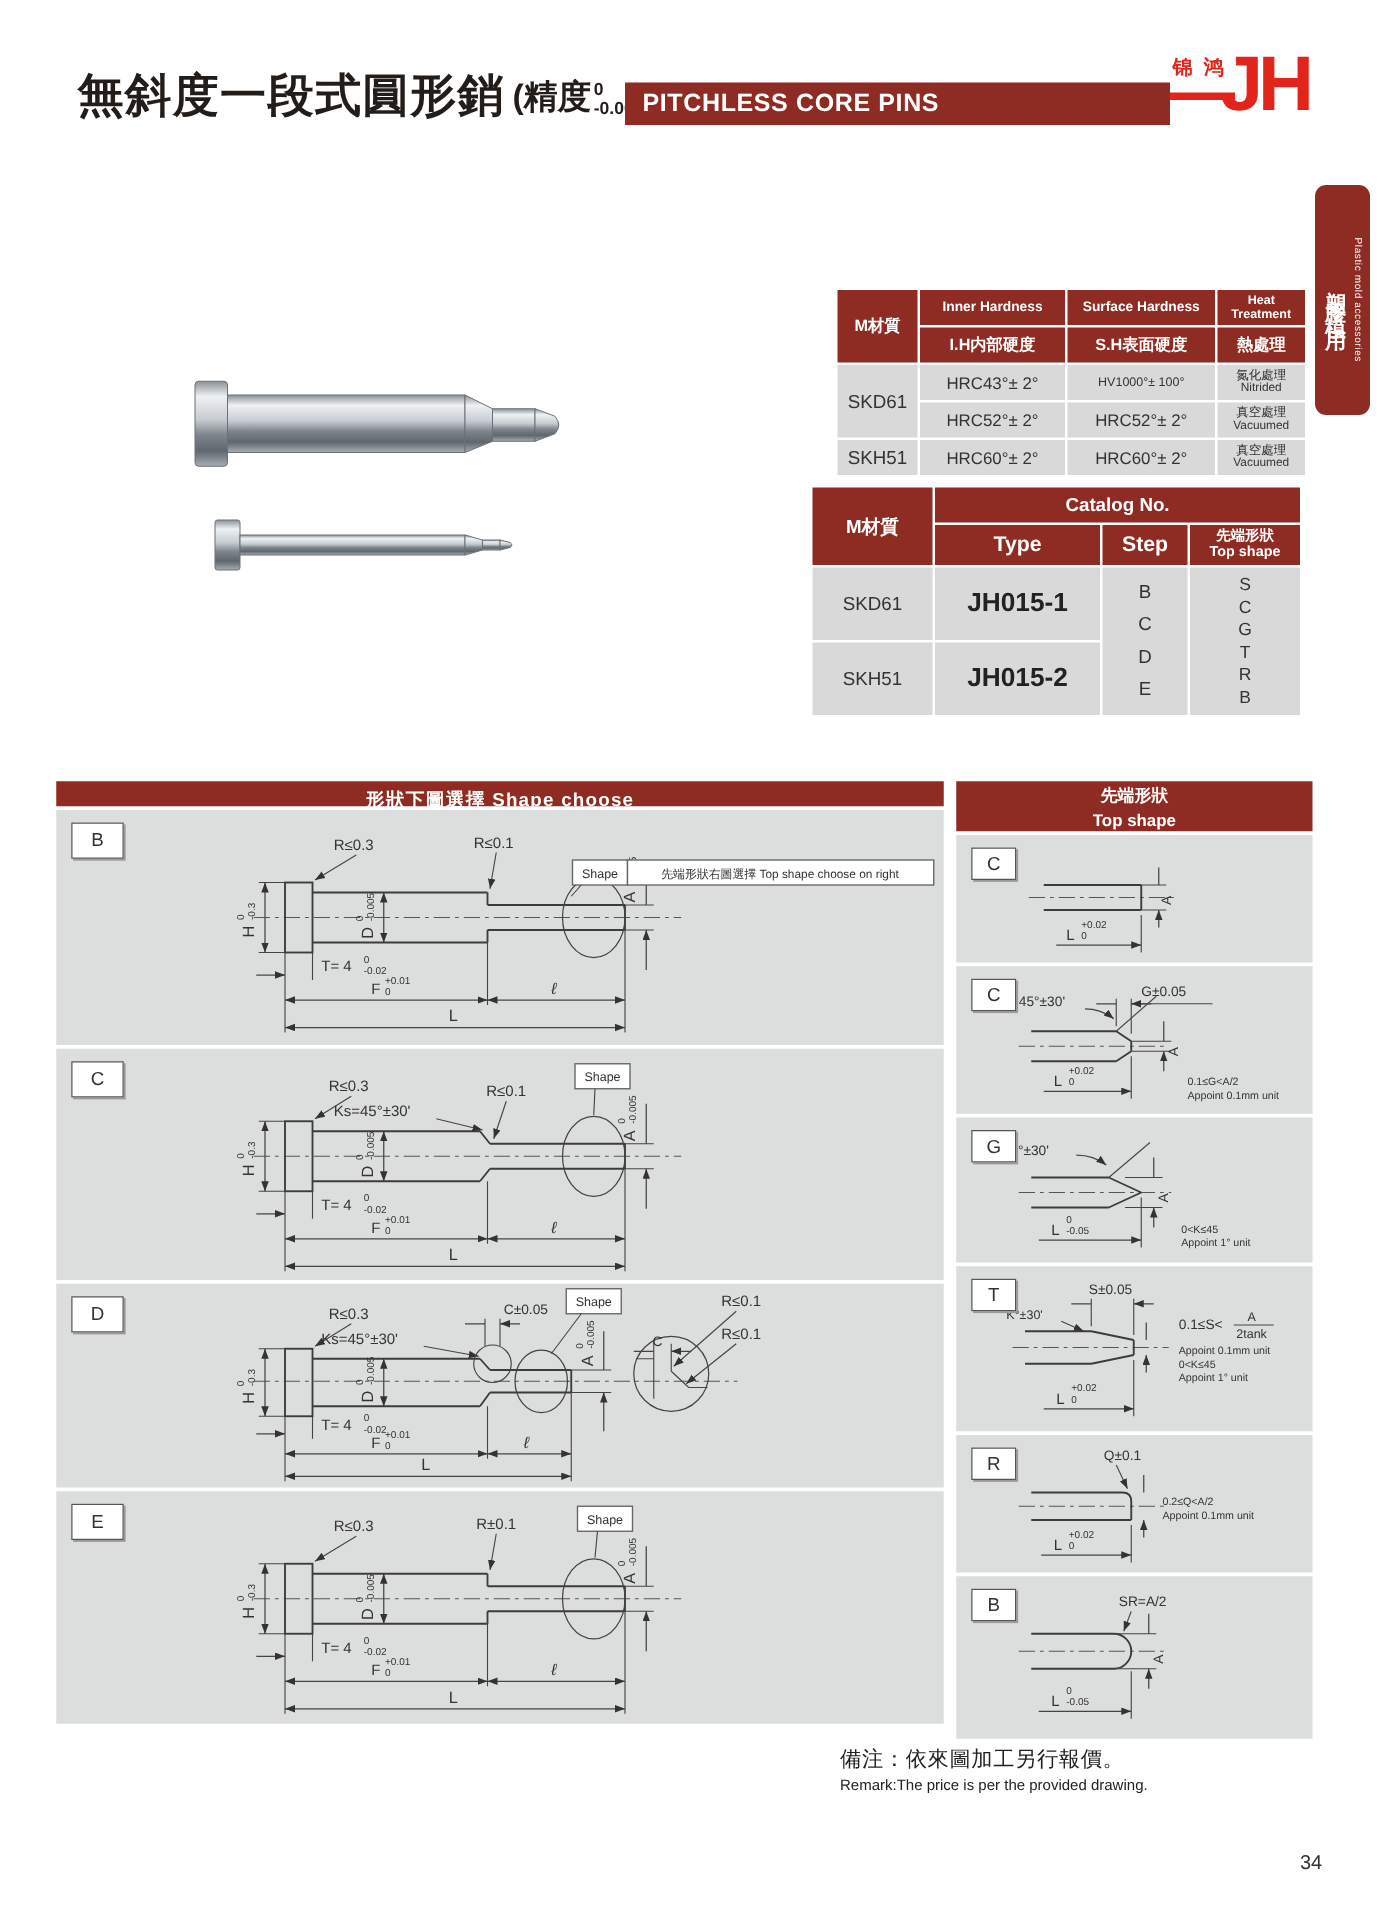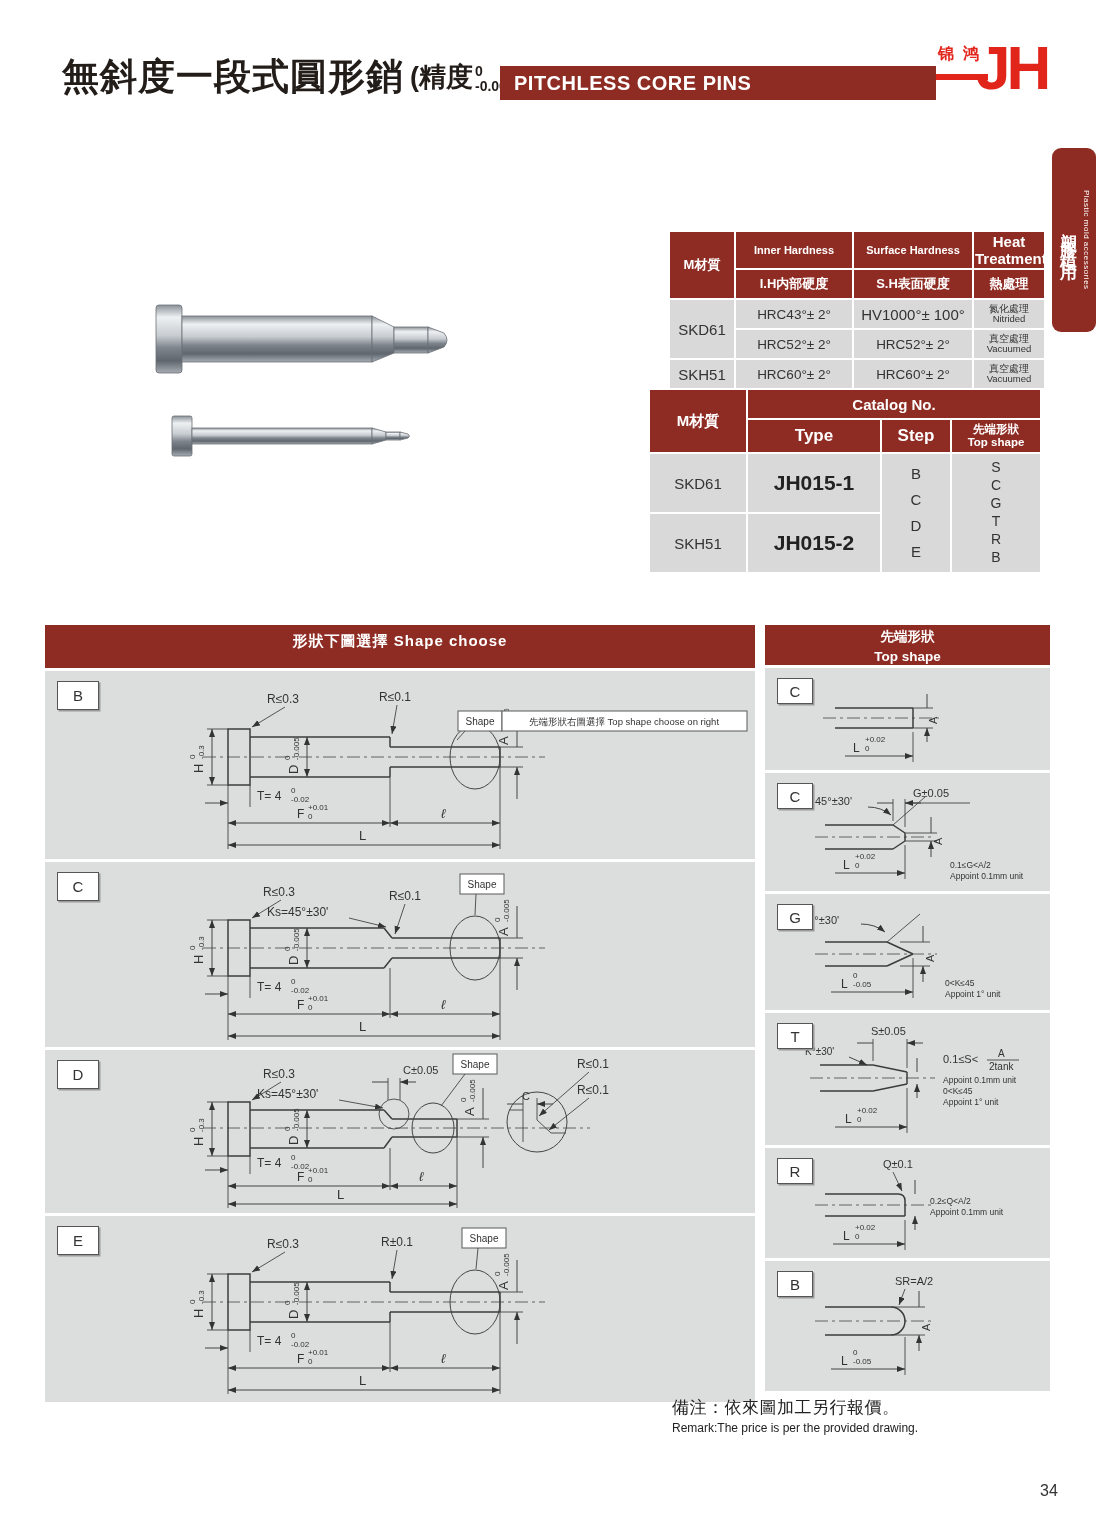--- a/index.html
+++ b/index.html
@@ -42,21 +42,21 @@
   #catalog .sub2{font-size:11.5px;line-height:1.15;}
   #catalog .mat{font-size:15px;height:56px;}
   #catalog .type{font-size:21px;font-weight:bold;color:#222;}
   #catalog .steps{white-space:pre-line;font-size:15px;line-height:1.75;color:#333;}
   #catalog .shapes{white-space:pre-line;font-size:14px;line-height:1.28;color:#333;}
 
   
   .sec{position:absolute;background:#fff;}
   .sec-hd{background:#8e2b22;color:#fff;font-weight:bold;text-align:center;}
   #main-sec{left:45px;top:625px;width:710px;}
-  #main-sec .sec-hd{height:43px;line-height:32px;font-size:15px;letter-spacing:1px;}
+  #main-sec .sec-hd{height:20px;line-height:32px;font-size:15px;letter-spacing:1px;}
   #top-sec{left:765px;top:625px;width:285px;}
   #top-sec .sec-hd{height:40px;font-size:13.5px;line-height:1.45;padding-top:2px;box-sizing:border-box;}
   .panel{position:relative;background:#dcdddd;margin-top:3px;overflow:hidden;}
   .tag{position:absolute;left:12px;top:10px;width:40px;height:27px;background:#fff;border:1px solid #555;
        box-shadow:1.5px 1.5px 0 #9a9a9a;display:flex;align-items:center;justify-content:center;
        font-size:15px;color:#333;z-index:2;}
 
   
   svg text{font-family:"Liberation Sans",sans-serif;fill:#333;}
   .pl{stroke:#3c3c3c;stroke-width:1.5;fill:none;}
@@ -138,31 +138,31 @@
         <col style="width:64px">
         <col style="width:116px">
         <col style="width:118px">
         <col style="width:70px">
       </colgroup>
     <tbody>
         <tr>
       <td class="hd zh" rowspan="2">M材質</td>
       <td class="hd en">Inner Hardness</td>
       <td class="hd en">Surface Hardness</td>
-      <td class="hd en" style="font-size:15px">Heat Treatment</td>
+      <td class="hd en" style="font-size:10px">Heat Treatment</td>
     </tr>
     <tr>
       <td class="hd zh">I.H内部硬度</td>
       <td class="hd zh">S.H表面硬度</td>
       <td class="hd zh">熱處理</td>
     </tr>
     <tr>
       <td class="bd mat" rowspan="2">SKD61</td>
       <td class="bd">HRC43°± 2°</td>
-      <td class="bd" style="font-size:15px">HV1000°± 100°</td>
+      <td class="bd" style="font-size:10px">HV1000°± 100°</td>
       <td class="bd">
         <div class="heat1">氮化處理</div>
         <div class="heat2">Nitrided</div>
       </td>
     </tr>
     <tr>
       <td class="bd">HRC52°± 2°</td>
       <td class="bd">HRC52°± 2°</td>
       <td class="bd">
         <div class="heat1">真空處理</div>

